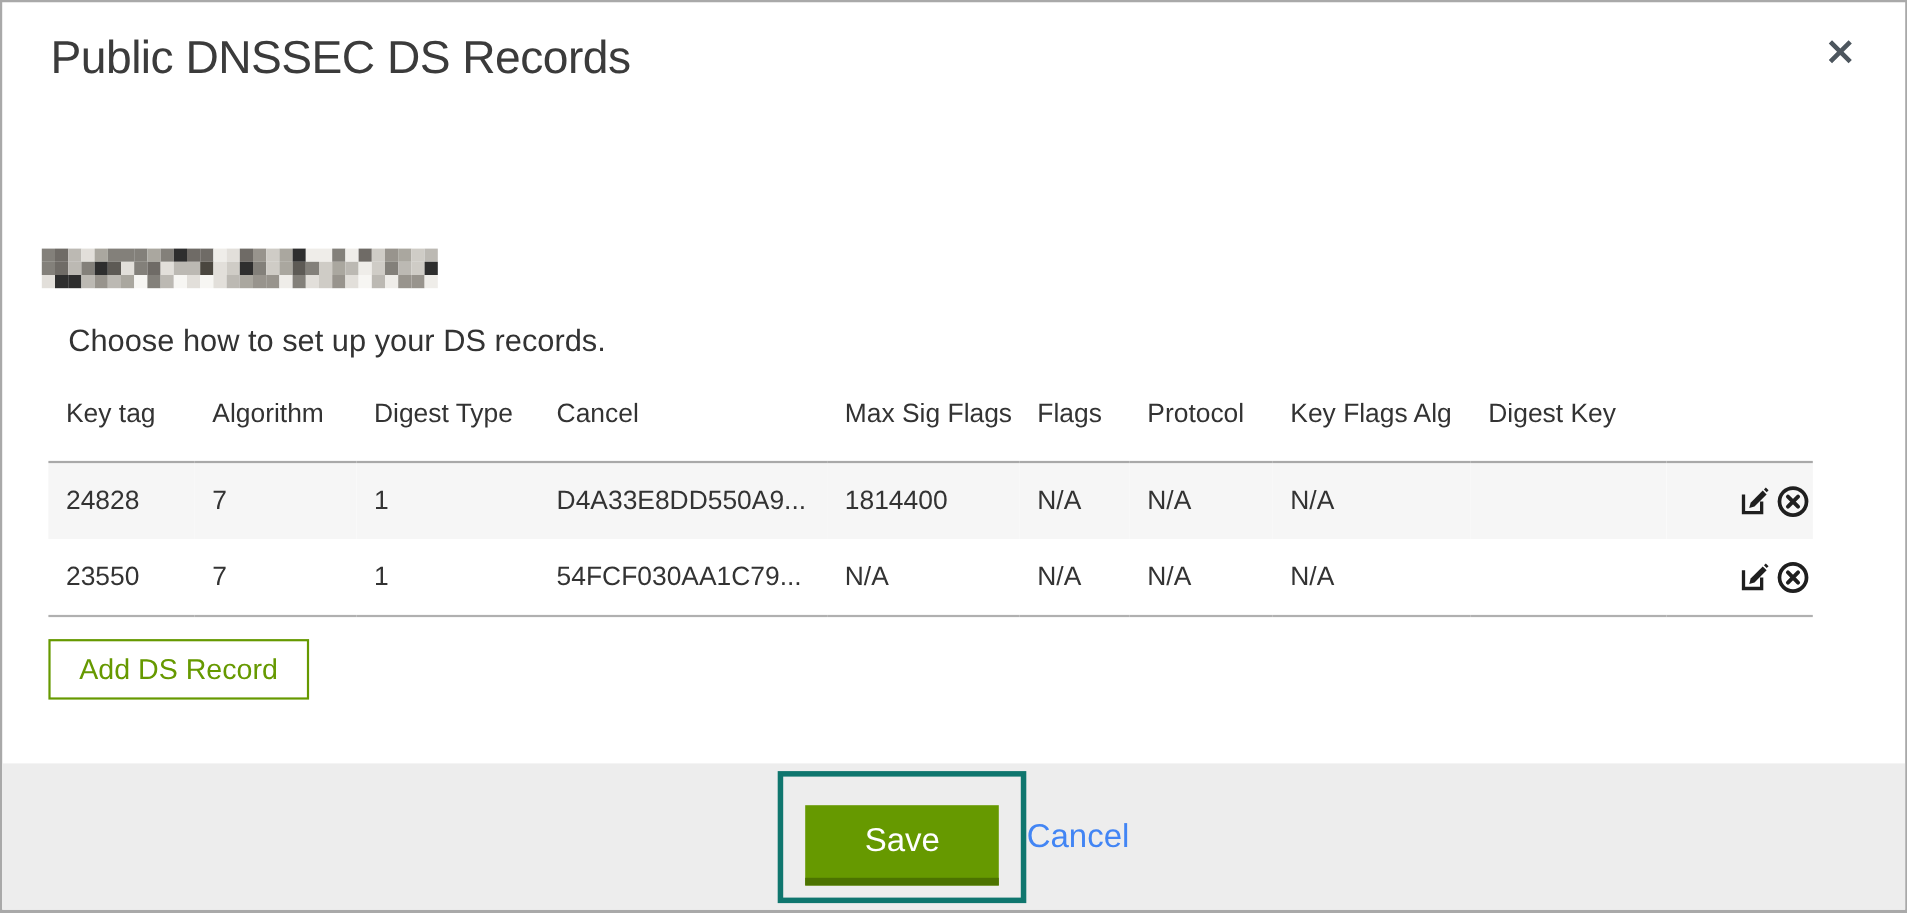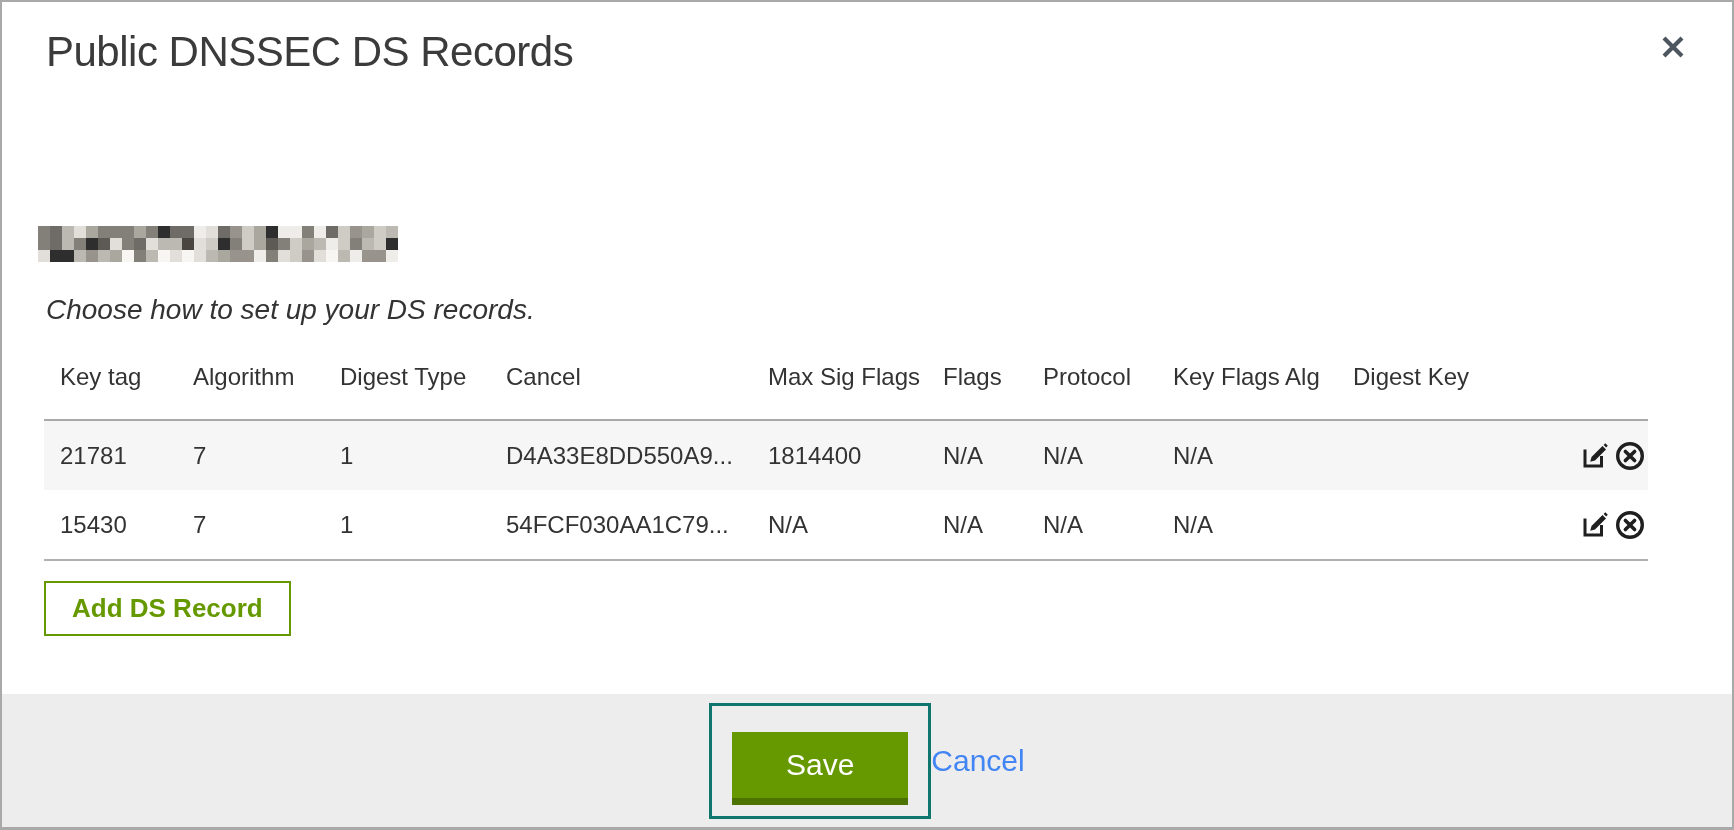--- a/index.html
+++ b/index.html
@@ -45,25 +45,24 @@
     line-height: 0;
     font-size: 0;
   }
   .mosaic span {
     display: inline-block;
     width: 12px;
     height: 12px;
   }
 
   p.instruction {
-    margin: 32px 0 0 44px;
+    margin: 32px 0 0 60px;
     font-size: 28px;
     color: #333;
     line-height: 32px;
-    font-style: italic;
   }
 
   table.ds-table {
     margin: 9px 0 0 42px;
     width: 1604px;
     border-collapse: collapse;
     table-layout: fixed;
   }
   table.ds-table th {
     height: 85px;
@@ -106,36 +105,35 @@
 
   button.add-btn {
     margin: 20px 0 0 42px;
     background: #fff;
     border: 2px solid #669900;
     color: #669900;
     font-size: 26px;
     font-family: "Liberation Sans", sans-serif;
     padding: 10px 26px;
     cursor: pointer;
-    font-weight: bold;
   }
 
   .footer {
     position: absolute;
     left: 0;
     right: 0;
     bottom: 0;
     height: 133px;
     background: #ededed;
     display: flex;
     align-items: center;
     justify-content: center;
   }
   .red-annot {
-    border: 3px solid #0f766e;
+    border: 5px solid #0f766e;
     padding: 26px 20px 11px 20px;
     background: transparent;
   }
   button.save-btn {
     display: block;
     width: 176px;
     height: 73px;
     background: #669900;
     border: none;
     border-bottom: 7px solid #4c7300;
@@ -190,40 +188,40 @@
           <th>Max Sig Flags</th>
           <th>Flags</th>
           <th>Protocol</th>
           <th>Key Flags Alg</th>
           <th>Digest Key</th>
           <th></th>
         </tr>
     </thead>
     <tbody id="table-body">
         <tr>
-          <td>21781</td>
+          <td>24828</td>
           <td>7</td>
           <td>1</td>
           <td>D4A33E8DD550A9...</td>
           <td>1814400</td>
           <td>N/A</td>
           <td>N/A</td>
           <td>N/A</td>
           <td></td>
           <td class="actions"><button class="icon-btn"><svg width="31" height="31" viewBox="0 0 31 31">
                 <path d="M5 9.5 V26 H21.5 V16" fill="none" stroke="#1f1f1f" stroke-width="3"></path>
                 <path d="M11.5 17 L22.5 6 L26 9.5 L15 20.5 L10.2 21.8 Z" fill="#1f1f1f"></path>
                 <path d="M23.6 4.9 L25.3 3.2 L27.8 5.7 L26.1 7.4 Z" fill="#1f1f1f"></path>
               </svg></button><button class="icon-btn"><svg width="32" height="32" viewBox="0 0 32 32">
                 <circle cx="16" cy="16" r="12.3" fill="none" stroke="#1f1f1f" stroke-width="3.4"></circle>
                 <path d="M11.4 11.4 L20.6 20.6 M20.6 11.4 L11.4 20.6" stroke="#1f1f1f" stroke-width="3.6" stroke-linecap="round"></path>
               </svg></button></td>
         </tr>
         <tr>
-          <td>15430</td>
+          <td>23550</td>
           <td>7</td>
           <td>1</td>
           <td>54FCF030AA1C79...</td>
           <td>N/A</td>
           <td>N/A</td>
           <td>N/A</td>
           <td>N/A</td>
           <td></td>
           <td class="actions"><button class="icon-btn"><svg width="31" height="31" viewBox="0 0 31 31">
                 <path d="M5 9.5 V26 H21.5 V16" fill="none" stroke="#1f1f1f" stroke-width="3"></path>

